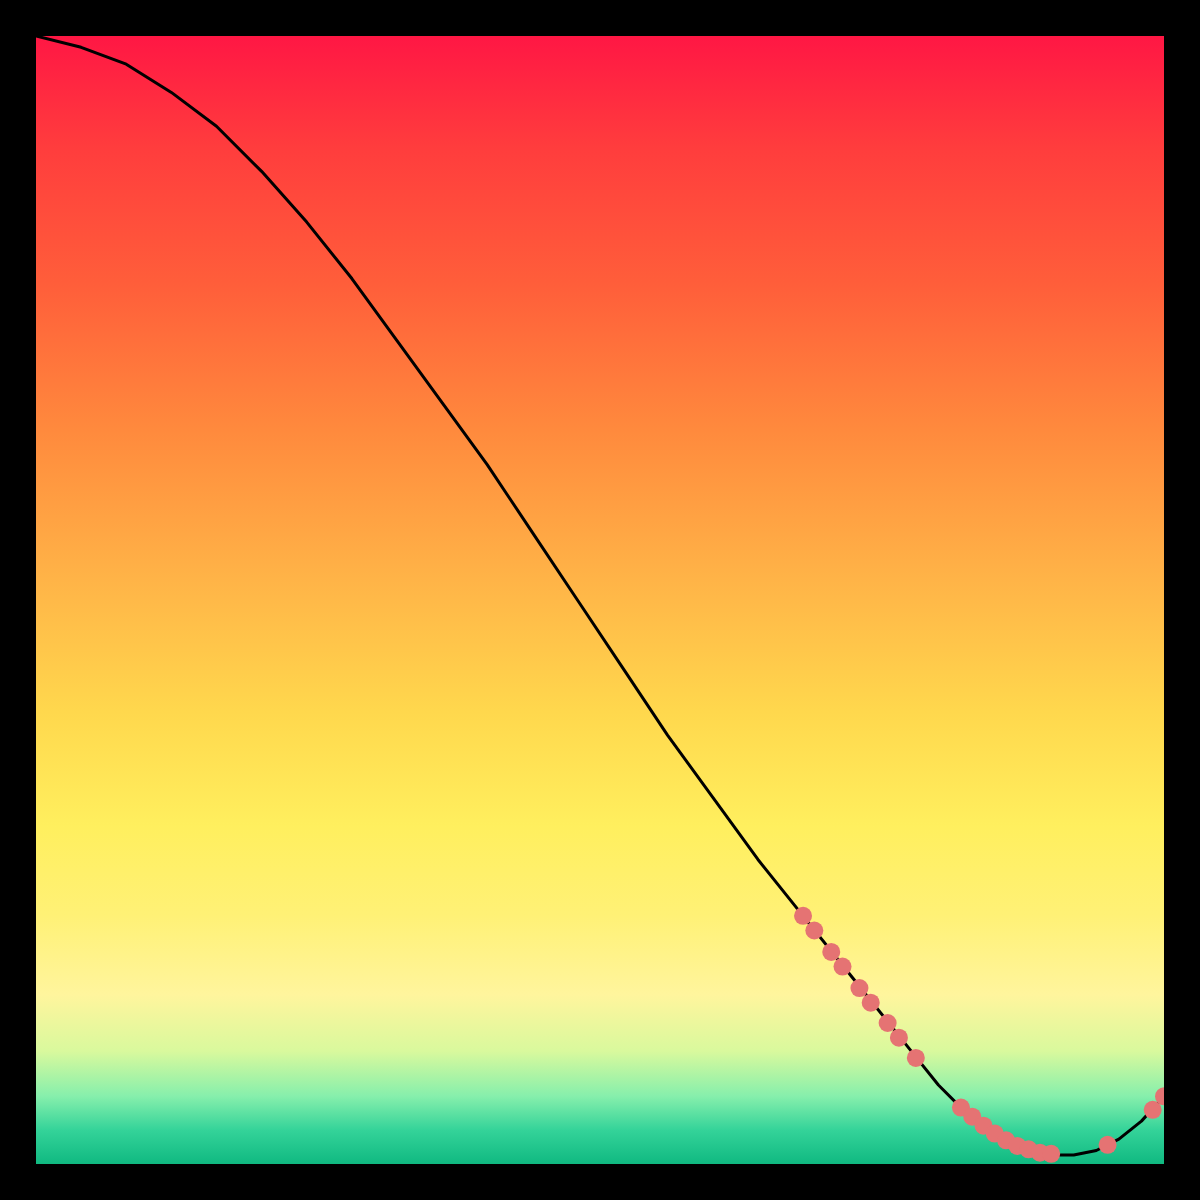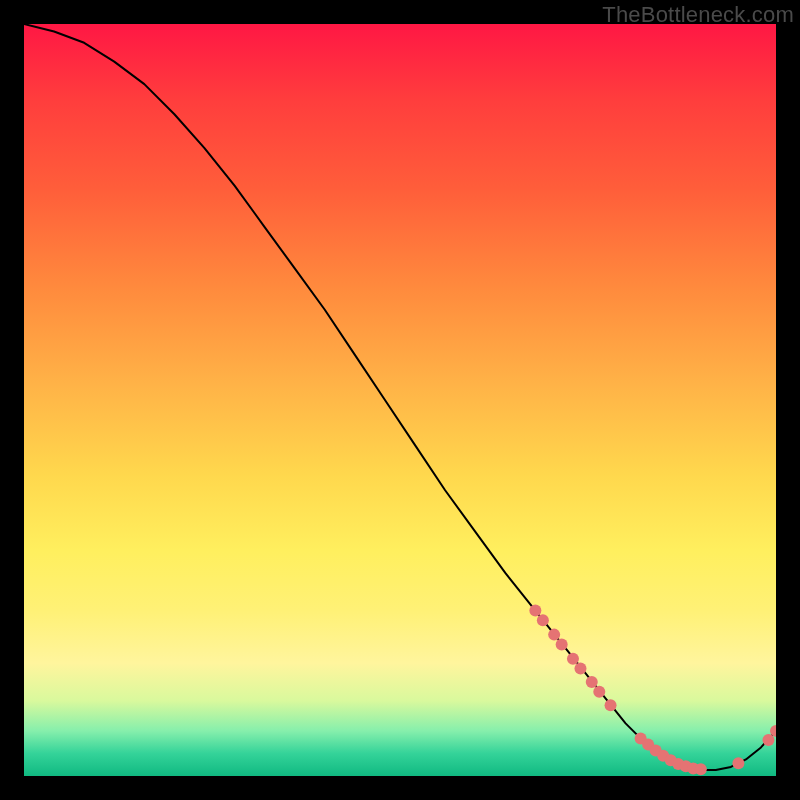--- a/index.html
+++ b/index.html
@@ -55,21 +55,20 @@
     width: 752px;
     height: 752px;
     z-index: 4;
   }
 </style>
 </head>
 <body>
 
 <div class="stage">
   <div class="plot-area"></div>
-  <div class="watermark">TheBottleneck.com</div>
   <svg class="overlay" viewBox="0 0 752 752" preserveAspectRatio="none">
     <g id="curve-layer">
         <path d="M0.00 0.00 L30.08 7.52 L60.16 18.80 L90.24 37.60 L120.32 60.16 L150.40 90.24 L180.48 124.08 L210.56 161.68 L240.64 203.04 L270.72 244.40 L300.80 285.76 L330.88 330.88 L360.96 376.00 L391.04 421.12 L421.12 466.24 L451.20 507.60 L481.28 548.96 L511.36 586.56 L541.44 624.16 L556.48 642.96 L571.52 661.76 L586.56 680.56 L601.60 699.36 L616.64 714.40 L631.68 727.18 L646.72 736.96 L661.76 742.98 L676.80 745.98 L691.84 745.98 L706.88 742.98 L721.92 735.46 L736.96 723.42 L752.00 706.88" fill="none" stroke="#000000" stroke-width="2" stroke-linecap="round" stroke-linejoin="round"></path>
       </g>
     <g id="marker-layer">
         <circle cx="511.36" cy="586.56" r="6" fill="#e57373"></circle>
         <circle cx="518.88" cy="596.34" r="6" fill="#e57373"></circle>
         <circle cx="530.16" cy="610.62" r="6" fill="#e57373"></circle>
         <circle cx="537.68" cy="620.40" r="6" fill="#e57373"></circle>
         <circle cx="548.96" cy="634.69" r="6" fill="#e57373"></circle>

